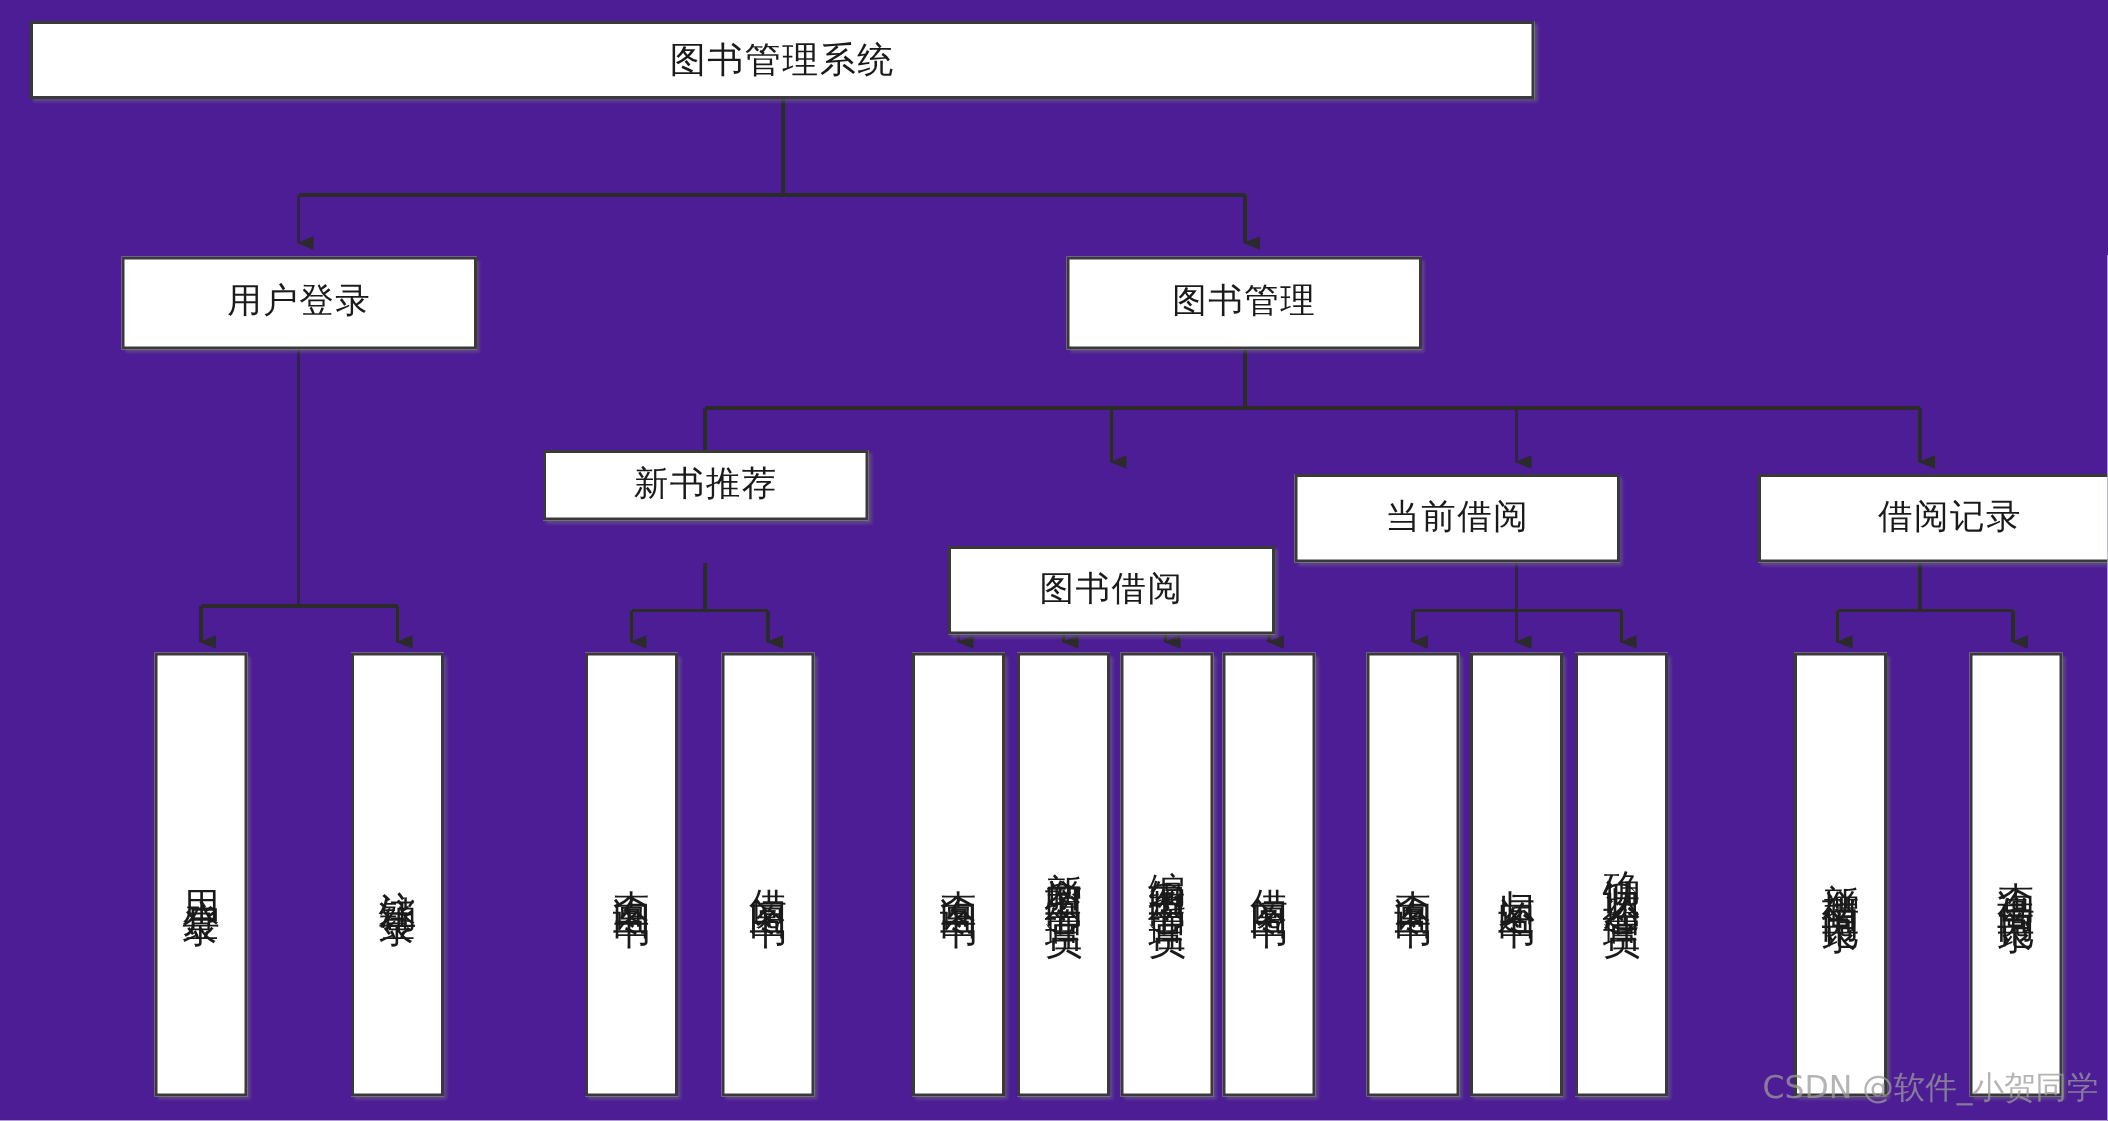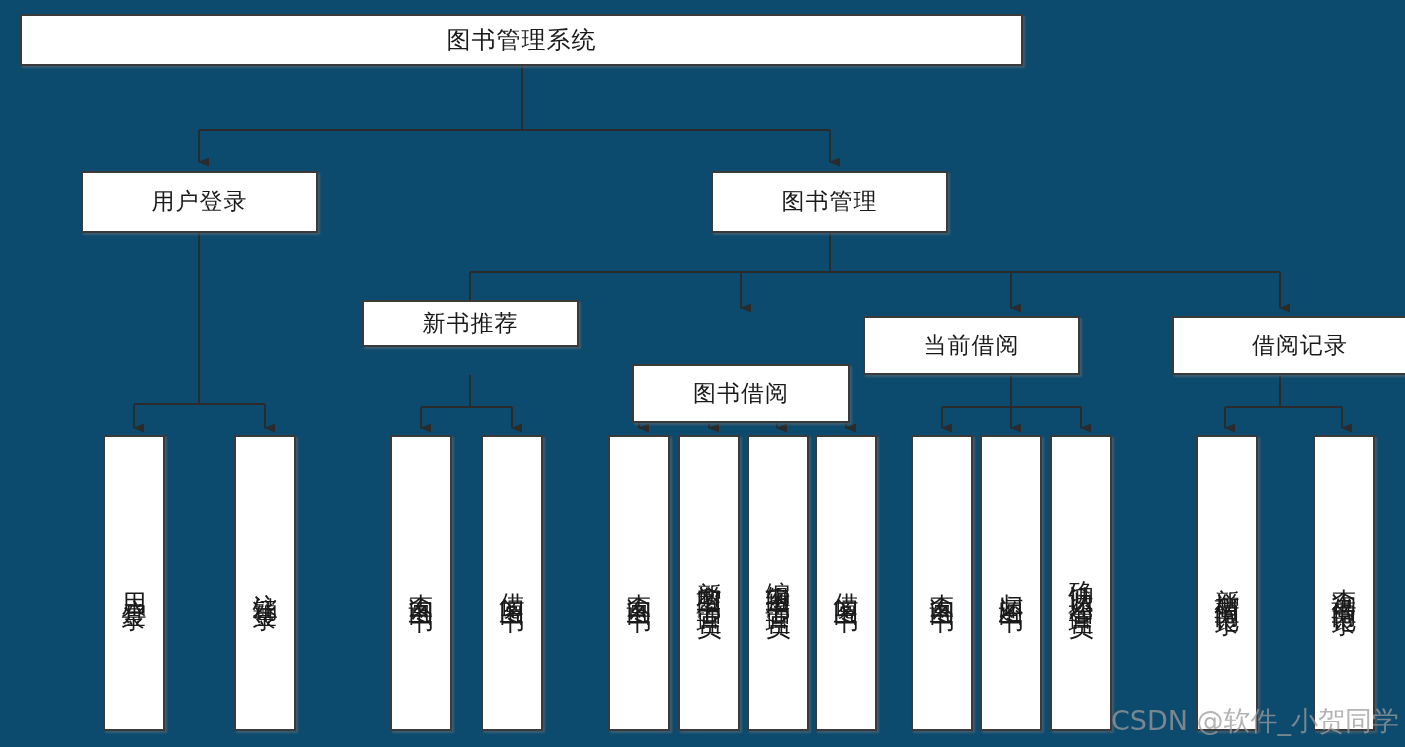--- a/index.html
+++ b/index.html
@@ -4,21 +4,21 @@
 <style>
   html,body{margin:0;padding:0;background:#ffffff;}
   body{
     font-family:"DejaVu Sans","Liberation Sans",sans-serif;
     -webkit-font-smoothing:antialiased;
   }
   #stage{
     position:relative;
     width:1405px;
     height:747px;
-    background:#0c4a6e;
+    background:#4c1d95;
     overflow:hidden;
   }
   
   .node{
     position:absolute;
     box-sizing:border-box;
     background:#ffffff;
     border:2px solid #3a3a3a;
     box-shadow:2px 2px 2px rgba(120,120,120,.45);
     display:flex;
@@ -57,21 +57,21 @@
     position:absolute;
     left:0;top:0;
     width:1405px;height:747px;
     pointer-events:none;
   }
   
   .watermark{
     position:absolute;
     right:6px;
     bottom:8px;
-    font-size:27px;
+    font-size:21px;
     color:#9b9b9b;
     opacity:.75;
     white-space:nowrap;
     font-family:"DejaVu Sans","Liberation Sans",sans-serif;
   }
 </style>
 </head>
 <body>
 
 <div id="stage">

